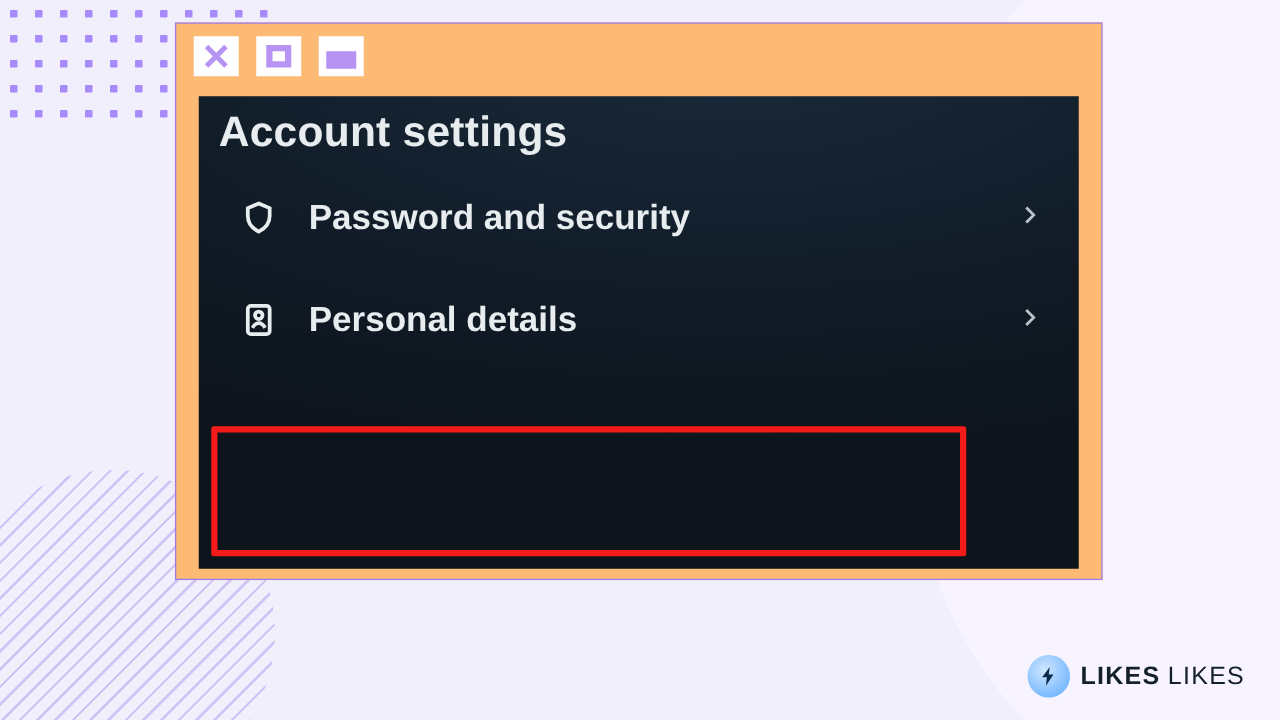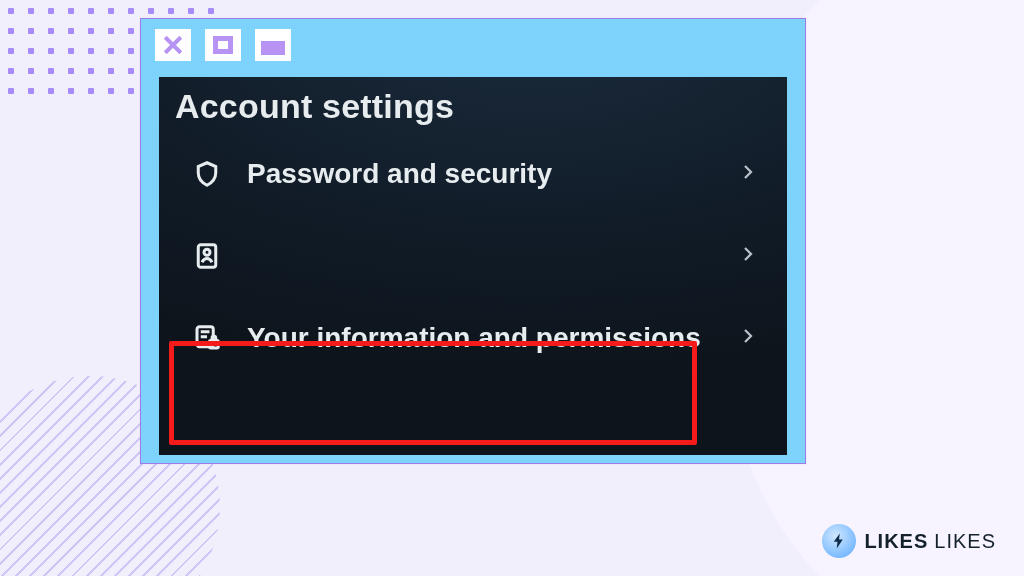--- a/index.html
+++ b/index.html
@@ -36,22 +36,22 @@
     background: #f7f4ff;
     border-radius: 200px 0 0 280px / 260px 0 0 360px;
     transform: rotate(8deg);
     z-index: 0;
   }
 
   
   .window {
     position: absolute;
     left: 140px; top: 18px;
-    width: 666px; height: 446px;
-    background: #7dd3fc;
+    width: 742px; height: 446px;
+    background: #fdba74;
     border: 1px solid #9f7aea;
     box-shadow: 0 0 0 1px rgba(0,0,0,0.02);
     z-index: 2;
   }
   .titlebar { height: 52px; display: flex; align-items: center; gap: 14px; padding: 0 14px; }
   .tbtn { width: 36px; height: 32px; background: #fff; position: relative; }
   .tbtn.close::before, .tbtn.close::after { content:""; position:absolute; left:7px; top:14px; width:22px; height:4px; background:#b794f4; }
   .tbtn.close::before { transform: rotate(45deg); }
   .tbtn.close::after  { transform: rotate(-45deg); }
   .tbtn.max { width:36px; }
@@ -189,44 +189,28 @@
       </div>
 
       <div class="item">
         <span class="icon">
           <svg viewBox="0 0 24 24">
               <rect x="5" y="3" width="14" height="18" rx="2"></rect>
               <circle cx="12" cy="9" r="2.4"></circle>
               <path d="M8 17c1-2 2.5-3 4-3s3 1 4 3"></path>
             </svg>
         </span>
+        <span class="label">Personal details</span>
         <span class="chev">
           <svg viewBox="0 0 24 24">
               <polyline points="8 4 16 12 8 20"></polyline>
             </svg>
         </span>
       </div>
 
-      <div class="item">
-        <span class="icon">
-          <svg viewBox="0 0 24 24">
-              <rect x="4" y="3" width="13" height="16" rx="2"></rect>
-              <line x1="7" y1="7" x2="14" y2="7"></line>
-              <line x1="7" y1="11" x2="12" y2="11"></line>
-              <rect x="14" y="14" width="7" height="6" rx="1"></rect>
-              <path d="M16 14v-2a1.5 1.5 0 0 1 3 0v2"></path>
-            </svg>
-        </span>
-        <span class="label">Your information and permissions</span>
-        <span class="chev">
-          <svg viewBox="0 0 24 24">
-              <polyline points="8 4 16 12 8 20"></polyline>
-            </svg>
-        </span>
-      </div>
 
     </div>
 
     <div class="highlight"></div>
   </div>
 </div>
 
 <div class="brand">
   <span class="bolt">
     <svg viewBox="0 0 24 24">

